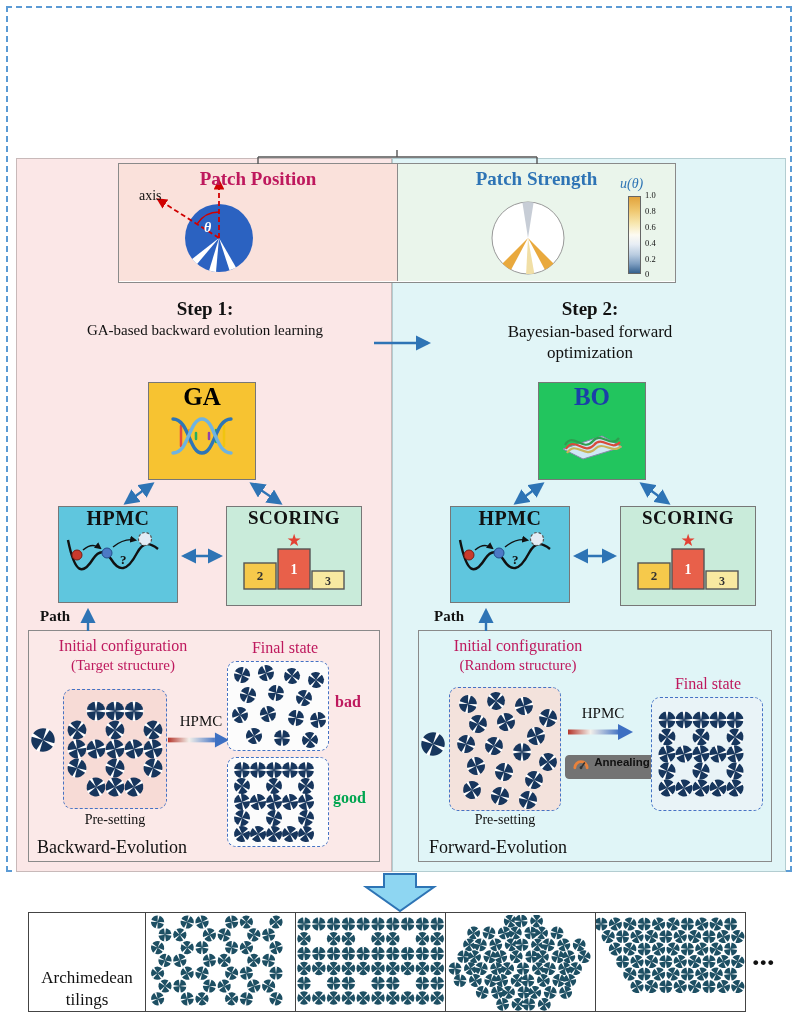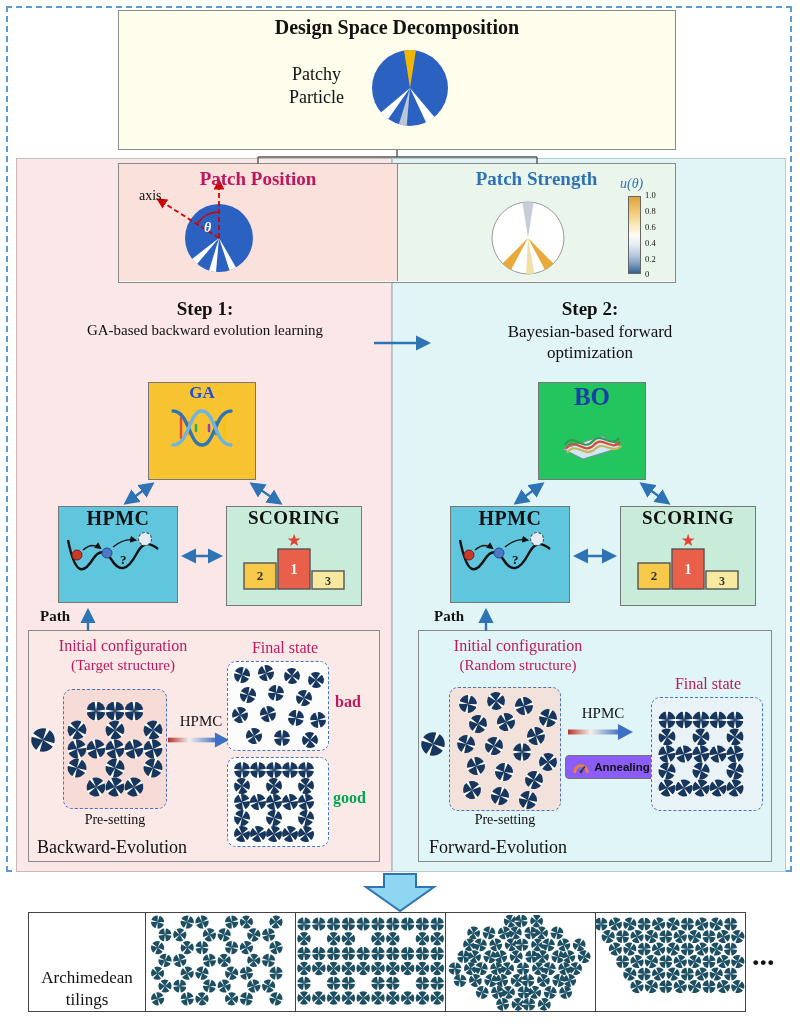--- a/index.html
+++ b/index.html
@@ -13,21 +13,21 @@
   .b{font-weight:bold}
   .red{color:#be185d}
   .blue{color:#2E74B5}
   .lblue{color:#be185d}
   .green{color:#00A550}
   .engine-box{border:1.5px solid #777;display:flex;flex-direction:column;align-items:center}
   .engine-title{font-weight:bold;font-size:20px;letter-spacing:.5px}
   .dash-box{border:1.6px dashed #4472C4;border-radius:9px;overflow:hidden}
   .cbar{width:13px;height:78px;border:1px solid #666;background:linear-gradient(180deg,#E2A33C 0%,#EFC76F 18%,#F7E7B0 35%,#FDFBF2 50%,#E8EEF5 62%,#B9CCE0 76%,#7E9EC1 88%,#35618F 100%)}
   .cticks{display:flex;flex-direction:column;justify-content:space-between;height:88px;font-size:8.5px;line-height:1}
-  .badge{display:flex;align-items:center;justify-content:center;gap:4px;background:#8b5cf6;border:1px solid #737373;border-radius:4px}
+  .badge{display:flex;justify-content:center;gap:4px;background:#737373;border:1px solid #737373;border-radius:4px}
   .bottom-table{display:flex;border:1.2px solid #444;background:#fff}
   .bt-cell{border-left:1.2px solid #444;height:100%;display:flex;align-items:flex-end;justify-content:center}
   svg{display:block}
   .overlay{pointer-events:none}
 </style>
 </head>
 <body>
 
 <div id="stage">
 
@@ -44,34 +44,20 @@
       </symbol>
     </defs>
   </svg>
 
   <div class="abs dashed-frame" style="left:6px;top:6px;width:786px;height:866px"></div>
 
 
   <div class="abs" style="left:16px;top:158px;width:376px;height:714px;background:#FBE7E7;border:1px solid #c8b9b9"></div>
   <div class="abs" style="left:392px;top:158px;width:394px;height:714px;background:#E1F5F7;border:1px solid #b3cdd1"></div>
 
-  <div class="abs panel-border" style="left:118px;top:10px;width:558px;height:140px;background:#FFFDEB">
-    <div class="ctr b" style="font-size:20px;padding-top:5px">Design Space Decomposition</div>
-    <div class="abs ctr" style="left:150px;top:52px;width:95px;font-size:18px;line-height:1.3">
-      <div>Patchy</div>
-      <div>Particle</div>
-    </div>
-    <svg class="abs" style="left:248px;top:34px" width="86" height="86" viewBox="0 0 86 86">
-      <circle cx="43" cy="43" r="38" fill="#2B62C1"></circle>
-      <path d="M43,43 L37.1,5.5 A38,38 0 0 1 48.9,5.5 Z" fill="#F2B705"></path>
-      <path d="M43,43 L67.4,72.1 A38,38 0 0 1 59.1,77.4 Z" fill="#FFFFFF"></path>
-      <path d="M43,43 L39.7,80.9 A38,38 0 0 1 31.9,79.3 Z" fill="#B9C7D8"></path>
-      <path d="M43,43 L21.2,74.1 A38,38 0 0 1 13.9,67.4 Z" fill="#FFFFFF"></path>
-    </svg>
-  </div>
 
   <div class="abs panel-border" style="left:118px;top:163px;width:558px;height:120px;background:#fff">
     <div class="abs" style="left:0;top:0;width:278px;height:117px;background:#FAE1DB">
       <svg class="abs" style="left:0;top:0" width="278" height="117" viewBox="0 0 278 117">
         <defs>
           <marker id="mR" viewBox="0 0 10 10" refX="7" refY="5" markerWidth="6" markerHeight="6" orient="auto">
               <path d="M0,0L10,5L0,10z" fill="#D00000"></path>
             </marker>
         </defs>
         <circle cx="100" cy="74" r="34" fill="#2B62C1"></circle>
@@ -111,21 +97,21 @@
       </div>
     </div>
   </div>
 
   <div class="abs ctr b" style="left:60px;top:298px;width:290px;font-size:19px">Step 1:</div>
   <div class="abs ctr" style="left:75px;top:321px;width:260px;font-size:15px;line-height:1.25">GA-based backward evolution learning</div>
   <div class="abs ctr b" style="left:445px;top:298px;width:290px;font-size:19px">Step 2:</div>
   <div class="abs ctr" style="left:470px;top:321px;width:240px;font-size:17px;line-height:1.25">Bayesian-based forward optimization</div>
 
   <div class="abs engine-box" style="left:148px;top:382px;width:108px;height:98px;background:#F7C331">
-    <div class="b" style="font-size:17px;color:#1d4ed8">GA</div>
+    <div class="b" style="font-size:25px;color:#000000">GA</div>
     <svg width="66" height="52" viewBox="0 0 66 52">
       <g stroke-linecap="round">
         <line x1="12" y1="15" x2="12" y2="35" stroke="#E74C3C" stroke-width="2.5"></line>
         <line x1="20" y1="19" x2="20" y2="31" stroke="#F39C12" stroke-width="2.5"></line>
         <line x1="27" y1="22" x2="27" y2="28" stroke="#27AE60" stroke-width="2.5"></line>
         <line x1="40" y1="22" x2="40" y2="28" stroke="#8E44AD" stroke-width="2.5"></line>
         <line x1="47" y1="19" x2="47" y2="31" stroke="#27AE60" stroke-width="2.5"></line>
         <line x1="55" y1="15" x2="55" y2="35" stroke="#F1C40F" stroke-width="2.5"></line>
       </g>
       <path d="M4,8 C20,8 20,42 33,42 C46,42 46,8 62,8" stroke="#2E75B6" stroke-width="3.4" fill="none" stroke-linecap="round"></path>

